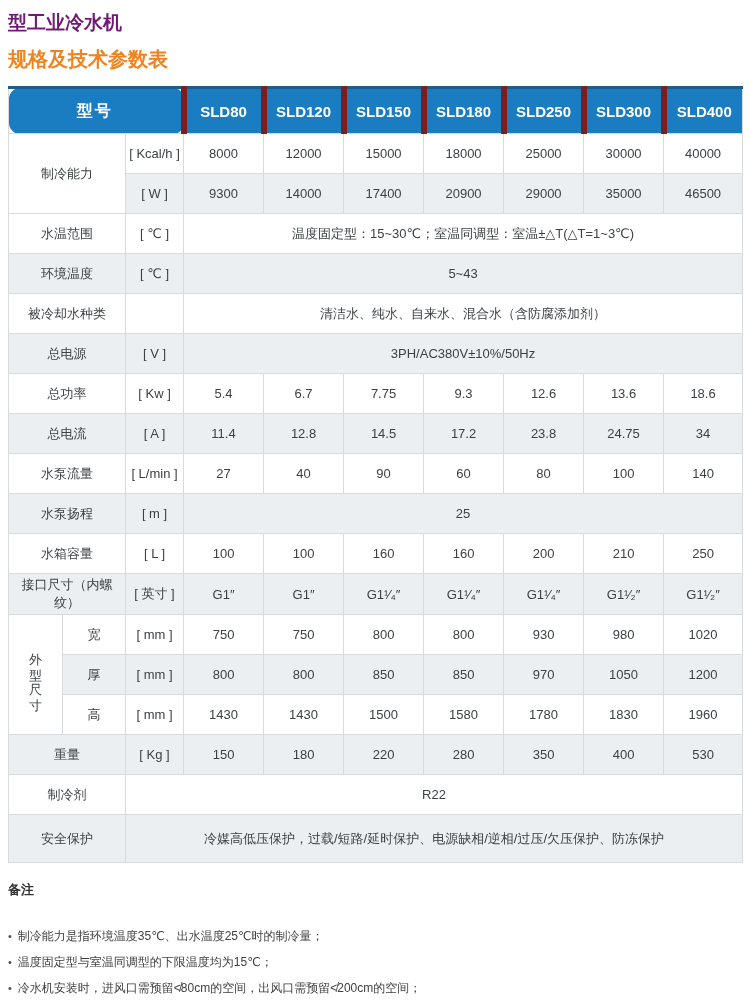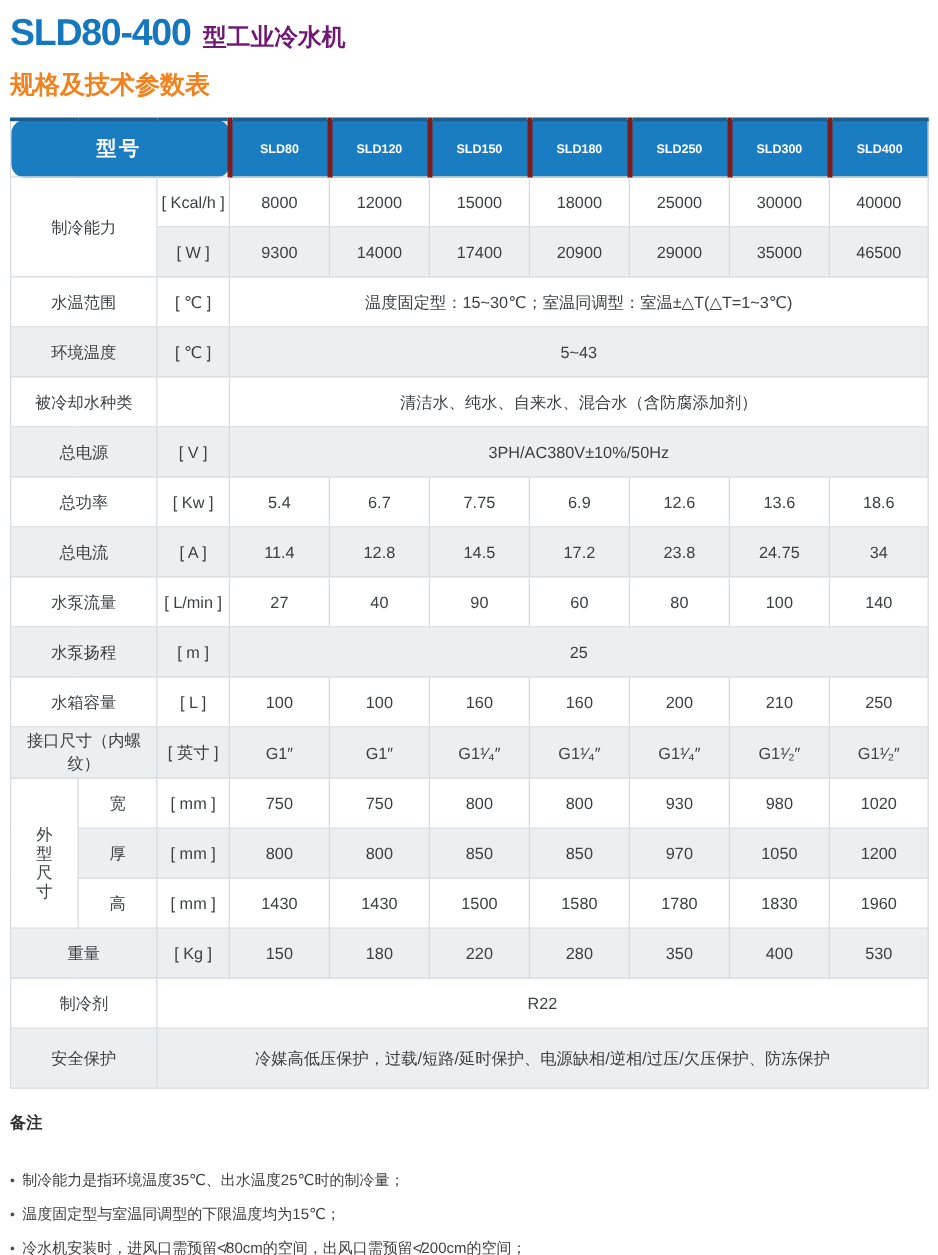--- a/index.html
+++ b/index.html
@@ -12,22 +12,22 @@
 
   
   .title-row { display:flex; align-items:baseline; gap:10px; margin:4px 0 0 0; }
   .title-model { color:#1577bd; font-size:30px; font-weight:bold; letter-spacing:-1px; }
   .title-suffix { color:#701a75; font-size:19px; font-weight:bold; }
   .section-title { color:#ef8320; font-size:20px; font-weight:bold; margin:10px 0 13px 0; }
 
   
   table.spec { border-collapse:collapse; table-layout:fixed; width:734px; }
   table.spec th {
-    background:#1a7dc2; color:#fff; font-size:10px; font-weight:bold;
-    height:44px; border-left:4px solid #7f1d1d; border-top:3px solid #1a5e90;
+    background:#1a7dc2; color:#fff; font-size:15px; font-weight:bold;
+    height:44px; border-left:6px solid #7f1d1d; border-top:3px solid #1a5e90;
     border-bottom:1px solid #d8dbde; text-align:center; padding:0;
   }
   table.spec th:first-child { border-left:1px solid #d8dbde;border-radius:11px; }
   table.spec th:last-child { border-right:1px solid #d8dbde; }
   table.spec th.th-model { font-size:16px; letter-spacing:2px; }
   table.spec td {
     border:1px solid #d8dbde; height:40px; box-sizing:border-box;
     text-align:center; vertical-align:middle; padding:2px 3px;
     font-size:13px; color:#3d4144; background:transparent;
   }
@@ -49,21 +49,20 @@
   .notes ul { margin:0; padding:0; }
   .notes li { list-style:none; font-size:12px; color:#404040; margin:0 0 11px 0; line-height:1.25; }
   .notes li::before { content:"•"; margin-right:6px; color:#4a4a4a; font-size:11px; }
 </style>
 </head>
 <body>
 
 <div class="page">
 
   <div class="title-row">
-    <span class="title-model">SLD80-400</span>
     <span class="title-suffix">型工业冷水机</span>
   </div>
 
   <div class="section-title">规格及技术参数表</div>
 
   <table class="spec">
     <colgroup>
       <col style="width:54px">
         <col style="width:63px">
         <col style="width:58px">
@@ -128,21 +127,21 @@
           <td class="label" colspan="2">总电源</td>
           <td class="unit">[ V ]</td>
           <td class="spanval" colspan="7">3PH/AC380V±10%/50Hz</td>
         </tr>
         <tr>
           <td class="label" colspan="2">总功率</td>
           <td class="unit">[ Kw ]</td>
           <td class="val">5.4</td>
           <td class="val">6.7</td>
           <td class="val">7.75</td>
-          <td class="val">6.9</td>
+          <td class="val">9.3</td>
           <td class="val">12.6</td>
           <td class="val">13.6</td>
           <td class="val">18.6</td>
         </tr>
         <tr class="stripe">
           <td class="label" colspan="2">总电流</td>
           <td class="unit">[ A ]</td>
           <td class="val">11.4</td>
           <td class="val">12.8</td>
           <td class="val">14.5</td>

